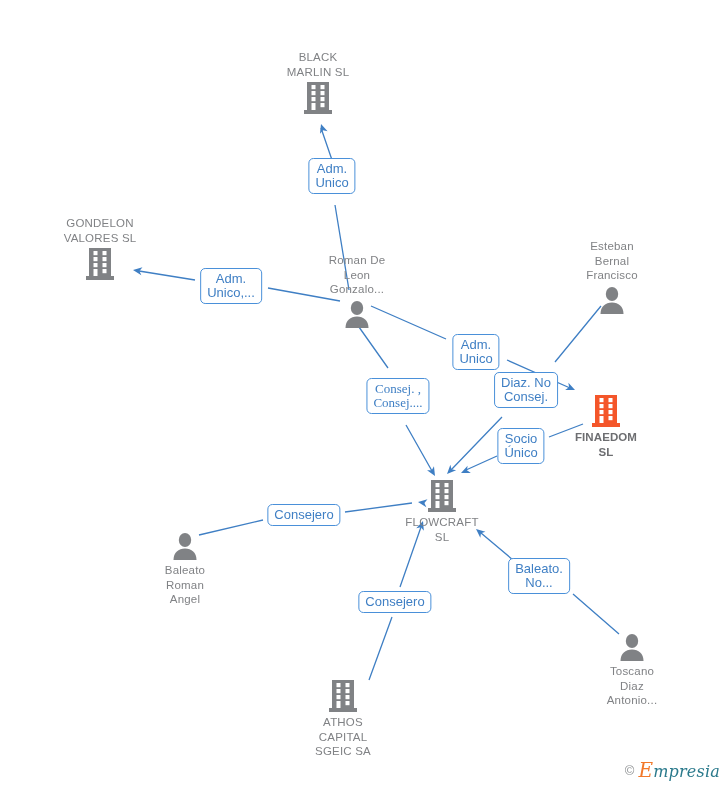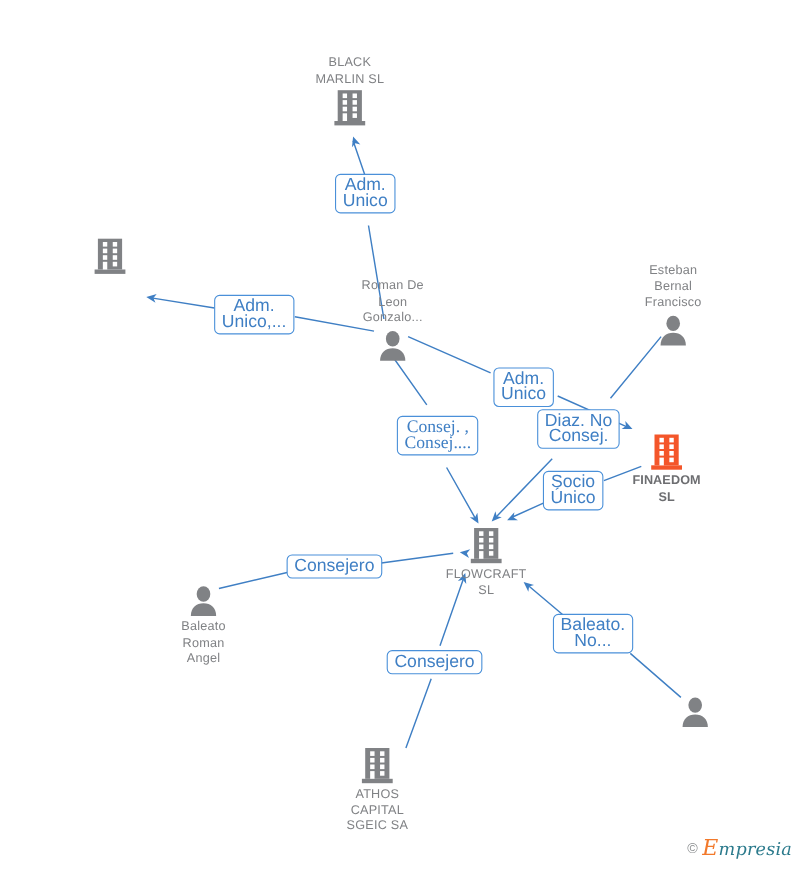--- a/index.html
+++ b/index.html
@@ -63,21 +63,21 @@
   }
 
   
   .rel {
     position: absolute;
     box-sizing: border-box;
     border: 1.3px solid #4a90d9;
     border-radius: 5px;
     background: #ffffff;
     color: #3f7fc4;
-    font-size: 16px;
+    font-size: 13px;
     line-height: 14px;
     text-align: center;
     padding: 3px 6px;
     white-space: pre-line;
     transform: translate(-50%, -50%);
   }
 
   
   #watermark {
     position: absolute;
@@ -161,20 +161,22 @@
               <rect x="8.5" y="4" width="4" height="4.2"></rect>
               <rect x="17.5" y="4" width="4" height="4.2"></rect>
               <rect x="8.5" y="10" width="4" height="4.2"></rect>
               <rect x="17.5" y="10" width="4" height="4.2"></rect>
               <rect x="8.5" y="16" width="4" height="4.2"></rect>
               <rect x="17.5" y="16" width="4" height="4.2"></rect>
               <rect x="8.5" y="22" width="4" height="7"></rect>
               <rect x="17.5" y="22" width="4" height="4.2"></rect>
             </g>
           </svg></span>
+        <span class="label">GONDELON
+VALORES  SL</span>
       </div>
       <div class="node label-above" style="left: 357px; top: 253px;">
         <span class="glyph"><svg width="30" height="30" viewBox="0 0 30 30">
             <ellipse cx="15" cy="9" rx="6.2" ry="7" fill="#808285"></ellipse>
             <path d="M3.5 29 C3.5 21.5 8.5 17.5 15 17.5 C21.5 17.5 26.5 21.5 26.5 29 Z" fill="#808285"></path>
           </svg></span>
         <span class="label">Roman De
 Leon
 Gonzalo...</span>
       </div>
@@ -234,20 +236,23 @@
           </svg></span>
         <span class="label">Baleato
 Roman
 Angel</span>
       </div>
       <div class="node" style="left: 632px; top: 632px;">
         <span class="glyph"><svg width="30" height="30" viewBox="0 0 30 30">
             <ellipse cx="15" cy="9" rx="6.2" ry="7" fill="#808285"></ellipse>
             <path d="M3.5 29 C3.5 21.5 8.5 17.5 15 17.5 C21.5 17.5 26.5 21.5 26.5 29 Z" fill="#808285"></path>
           </svg></span>
+        <span class="label">Toscano
+Diaz
+Antonio...</span>
       </div>
       <div class="node" style="left: 343px; top: 679px;">
         <span class="glyph"><svg width="30" height="34" viewBox="0 0 30 34">
             <g fill="#808285">
               <rect x="4" y="1" width="22" height="28"></rect>
               <rect x="1" y="29" width="28" height="4"></rect>
             </g>
             <g fill="#ffffff">
               <rect x="8.5" y="4" width="4" height="4.2"></rect>
               <rect x="17.5" y="4" width="4" height="4.2"></rect>

